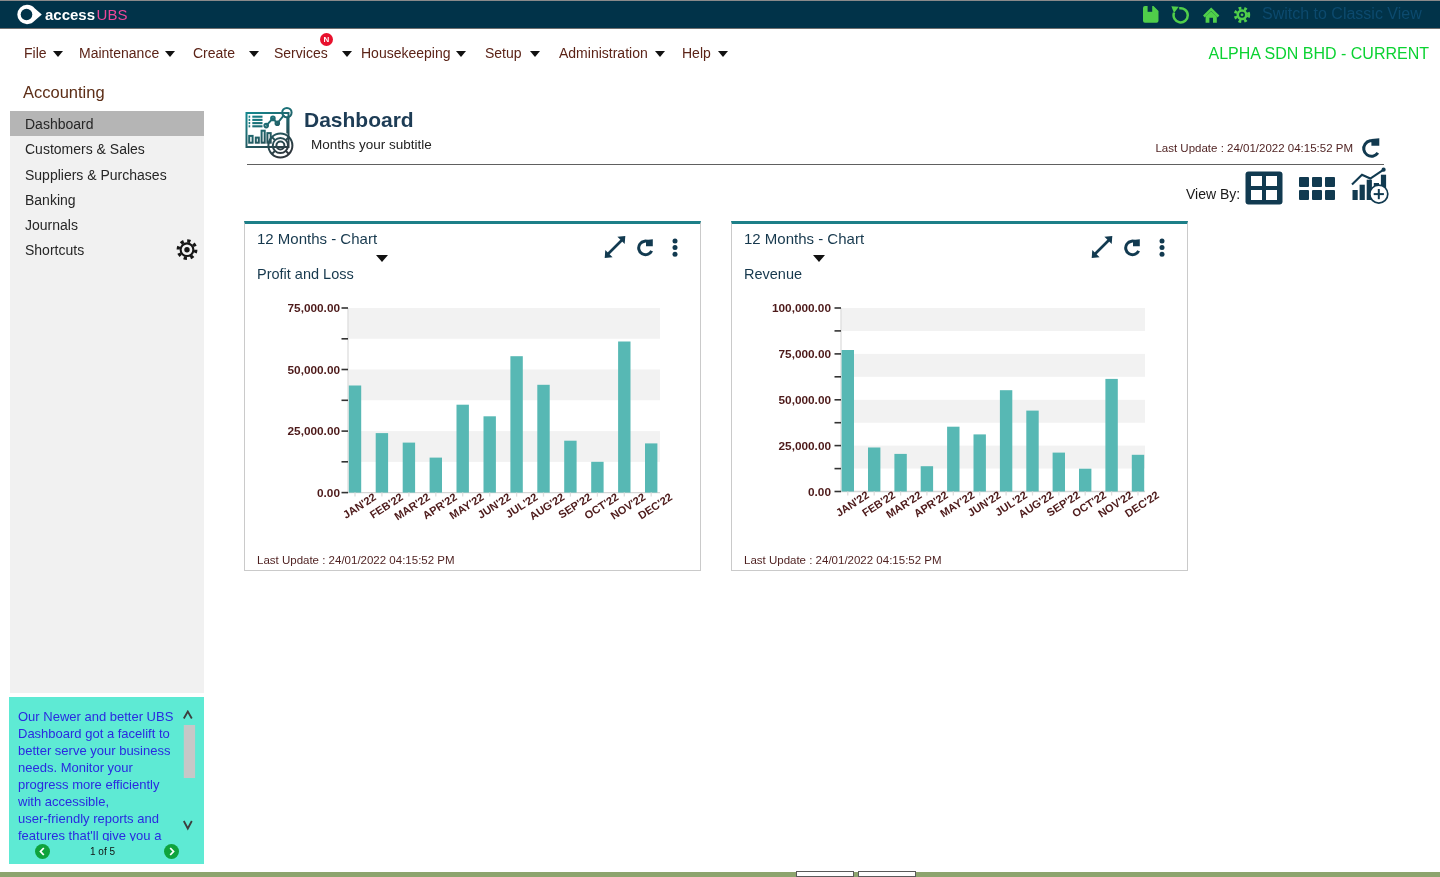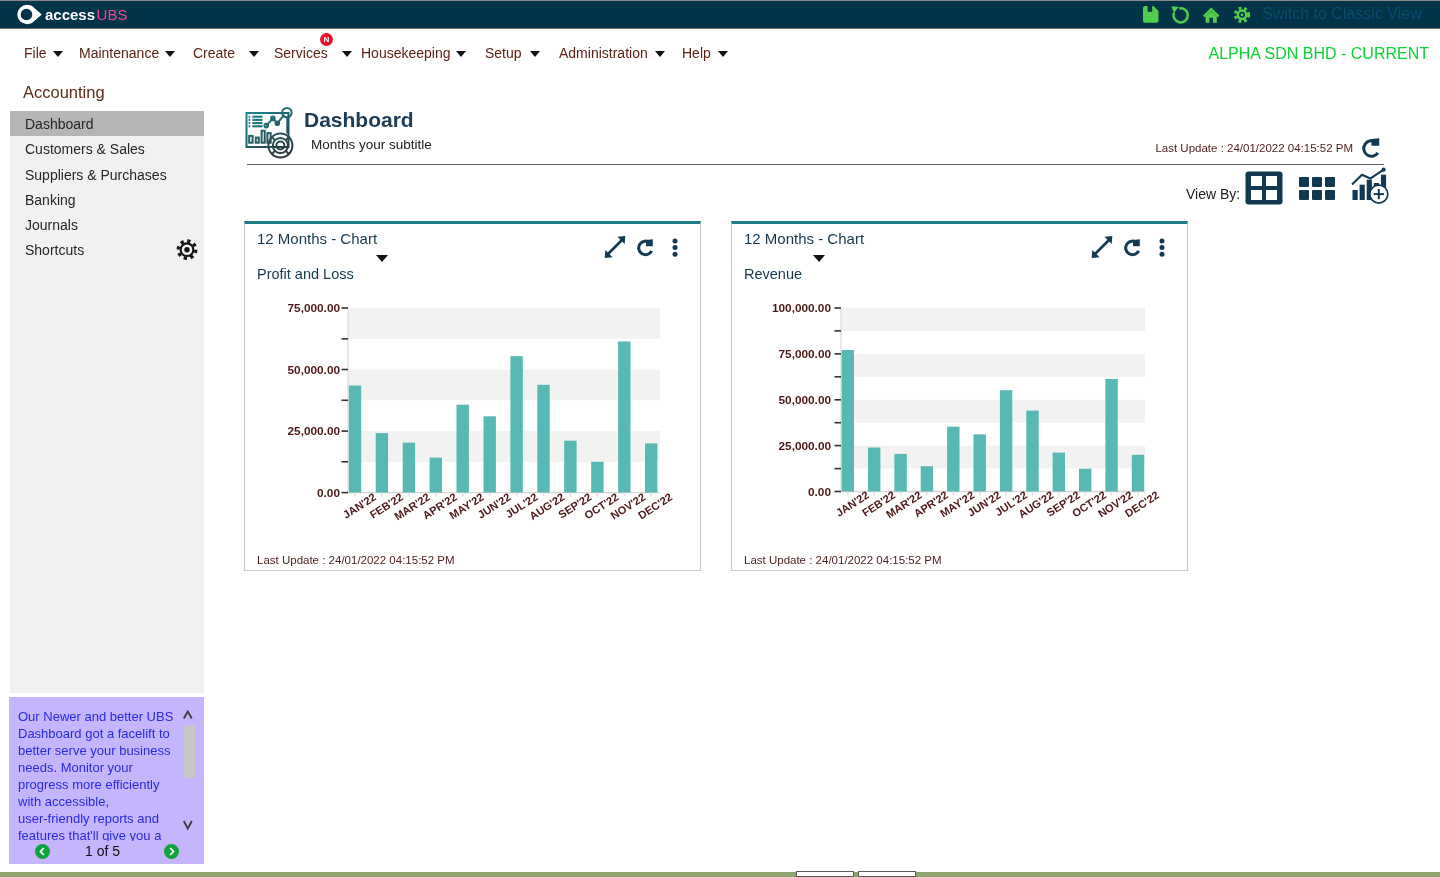--- a/index.html
+++ b/index.html
@@ -8,21 +8,21 @@
   #topline { left:0; top:0; width:1440px; height:1px; background:#8a8a8a; }
   #topbar { left:0; top:1px; width:1440px; height:27px; background:#013349; }
   #topbar2 { left:0; top:28px; width:1440px; height:1px; background:#6f6f6f; }
   .menuitem { position:absolute; top:45px; font-size:14px; color:#5b2317; white-space:nowrap; }
   .caret { position:absolute; top:51px; width:0; height:0; border-left:5px solid transparent; border-right:5px solid transparent; border-top:6px solid #111; }
   #companyname { position:absolute; top:45px; right:11px; font-size:16px; color:#0bd232; }
   #acctitle { left:23px; top:83px; font-size:16.5px; color:#5c2d16; }
   #sidepanel { left:10px; top:111px; width:194px; height:582px; background:#f1f1f1; }
   .srow { position:absolute; left:15px; font-size:14px; color:#262626; }
   #sel { position:absolute; left:0; top:0; width:194px; height:25px; background:#b5b5b5; }
-  #newsbox { left:9px; top:697px; width:195px; height:167px; background:#c4b5fd; }
+  #newsbox { left:9px; top:697px; width:195px; height:167px; background:#5eead4; }
   #newstext { position:absolute; left:9px; top:11px; width:162px; height:133px; overflow:hidden; font-size:13px; line-height:17px; color:#2a2ae0; }
   #pagerow { position:absolute; left:0; top:147px; width:195px; height:18px; }
   .greenbtn { position:absolute; width:15px; height:15px; border-radius:50%; background:#0fa33c; }
   #bottombar { left:0; top:872px; width:1440px; height:5px; background:#8da46e; }
   .taskbox { position:absolute; top:871px; height:6px; background:#fdfdfd; border:1px solid #5a5a5a; }
   
   #dbtitle { left:304px; top:108px; font-size:21px; font-weight:bold; color:#1d3c55; }
   #dbsub { left:311px; top:137px; font-size:13.5px; color:#222; }
   #lastupd { position:absolute; top:142px; right:87px; font-size:11.5px; color:#4d1f1f; }
   #hr1 { left:247px; top:164px; width:1137px; height:1px; background:#606060; }
@@ -111,21 +111,21 @@
   <svg class="abs" style="left:174px;top:13px" width="16" height="128" viewBox="0 0 16 128">
     <path d="M0.8 8.5 L4.8 1.5 L8.8 8.5" stroke="#3d3d3d" stroke-width="1.8" fill="none"></path>
     <rect x="0.8" y="15" width="11.3" height="53" fill="#c7c7c7"></rect>
     <path d="M0.8 111 L4.8 118.5 L8.8 111" stroke="#3d3d3d" stroke-width="1.8" fill="none"></path>
   </svg>
   <div id="pagerow">
     <div class="greenbtn" style="left:26px;top:0px;"></div>
     <svg class="abs" style="left:26px;top:0px;" width="15" height="15">
         <path d="M8.8 4 L5.5 7.5 L8.8 11" stroke="#fff" stroke-width="1.8" fill="none"></path>
       </svg>
-    <div class="abs" style="left:51px;top:0px;width:85px;text-align:center;font-size:14px;line-height:15px;color:#111;">1 of 5</div>
+    <div class="abs" style="left:51px;top:0px;width:85px;text-align:center;font-size:10px;line-height:15px;color:#111;">1 of 5</div>
     <div class="greenbtn" style="left:155px;top:0px;"></div>
     <svg class="abs" style="left:155px;top:0px;" width="15" height="15">
         <path d="M6.2 4 L9.5 7.5 L6.2 11" stroke="#fff" stroke-width="1.8" fill="none"></path>
       </svg>
   </div>
 </div>
 
 <svg class="abs" style="left:243px;top:106px" width="54" height="54" viewBox="0 0 54 54">
   <defs>
     <linearGradient id="tg" x1="12" y1="4" x2="38" y2="50" gradientUnits="userSpaceOnUse">

